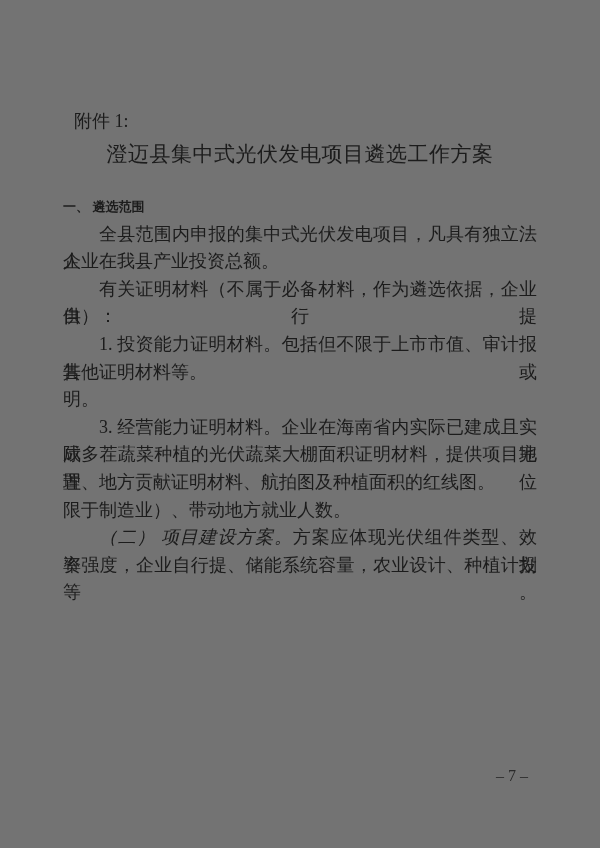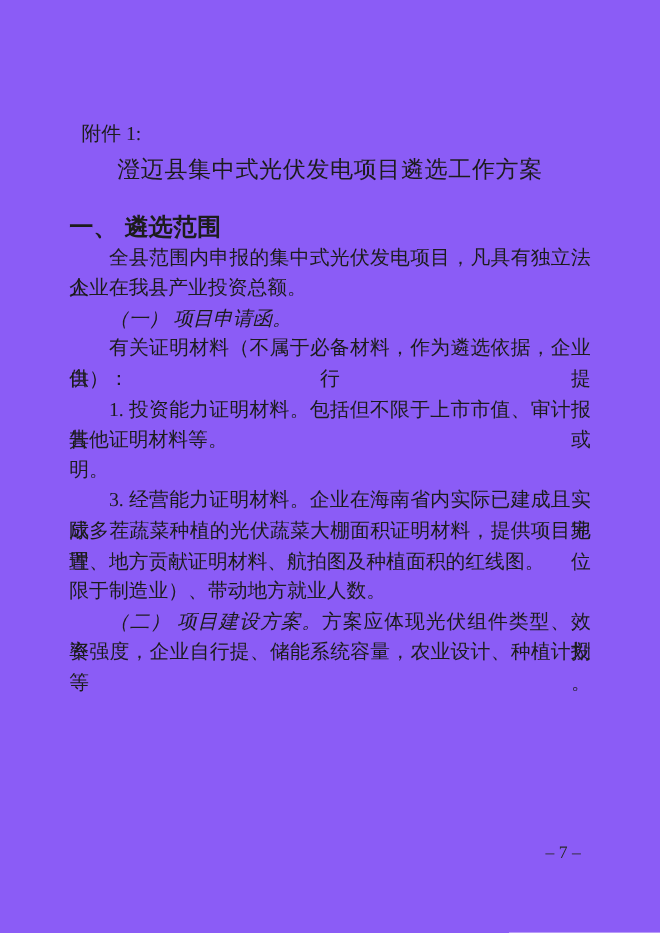--- a/index.html
+++ b/index.html
@@ -4,21 +4,21 @@
 <style>
   html, body {
     margin: 0;
     padding: 0;
     background: #ffffff;
   }
   .page {
     position: relative;
     width: 600px;
     height: 848px;
-    background: #8b5cf6;
+    background: #737373;
     color: #1c1c1c;
     font-family: "Liberation Serif", "DejaVu Serif", serif;
     overflow: hidden;
   }
   .attachment {
     position: absolute;
     top: 108px;
     left: 74px;
     font-size: 18px;
     line-height: 26px;
@@ -47,21 +47,21 @@
     line-height: 27.6px;
   }
   .indent { text-indent: 2em; }
   .fill {
     text-align: justify;
     text-align-last: justify;
   }
   .heading {
     font-weight: bold;
     font-family: "Liberation Sans", "DejaVu Sans", sans-serif;
-    font-size: 22px;
+    font-size: 13px;
   }
   .kaiti { font-style: italic; }
   .footer {
     position: absolute;
     top: 766px;
     right: 72px;
     font-size: 16px;
     line-height: 20px;
     color: #2a2a2a;
   }
@@ -72,21 +72,20 @@
 <div class="page">
 
   <div class="attachment">附件 1:</div>
 
   <h1 class="doc-title">澄迈县集中式光伏发电项目遴选工作方案</h1>
 
   <div class="content">
     <div class="line heading">一、 遴选范围</div>
     <div class="line indent fill">全县范围内申报的集中式光伏发电项目，凡具有独立法人</div>
     <div class="line">企业在我县产业投资总额。</div>
-    <div class="line indent kaiti">（一） 项目申请函。</div>
     <div class="line indent fill">有关证明材料（不属于必备材料，作为遴选依据，企业自行提</div>
     <div class="line">供）：</div>
     <div class="line indent fill">1. 投资能力证明材料。包括但不限于上市市值、审计报告或</div>
     <div class="line">其他证明材料等。</div>
     <div class="line">明。</div>
     <div class="line indent fill">3. 经营能力证明材料。企业在海南省内实际已建成且实际完</div>
     <div class="line fill">成多茬蔬菜种植的光伏蔬菜大棚面积证明材料，提供项目地理位</div>
     <div class="line">置、地方贡献证明材料、航拍图及种植面积的红线图。</div>
     <div class="line">限于制造业）、带动地方就业人数。</div>
     <div class="line indent fill"><span class="kaiti">（二） 项目建设方案。</span><span>方案应体现光伏组件类型、效率、投</span></div>

